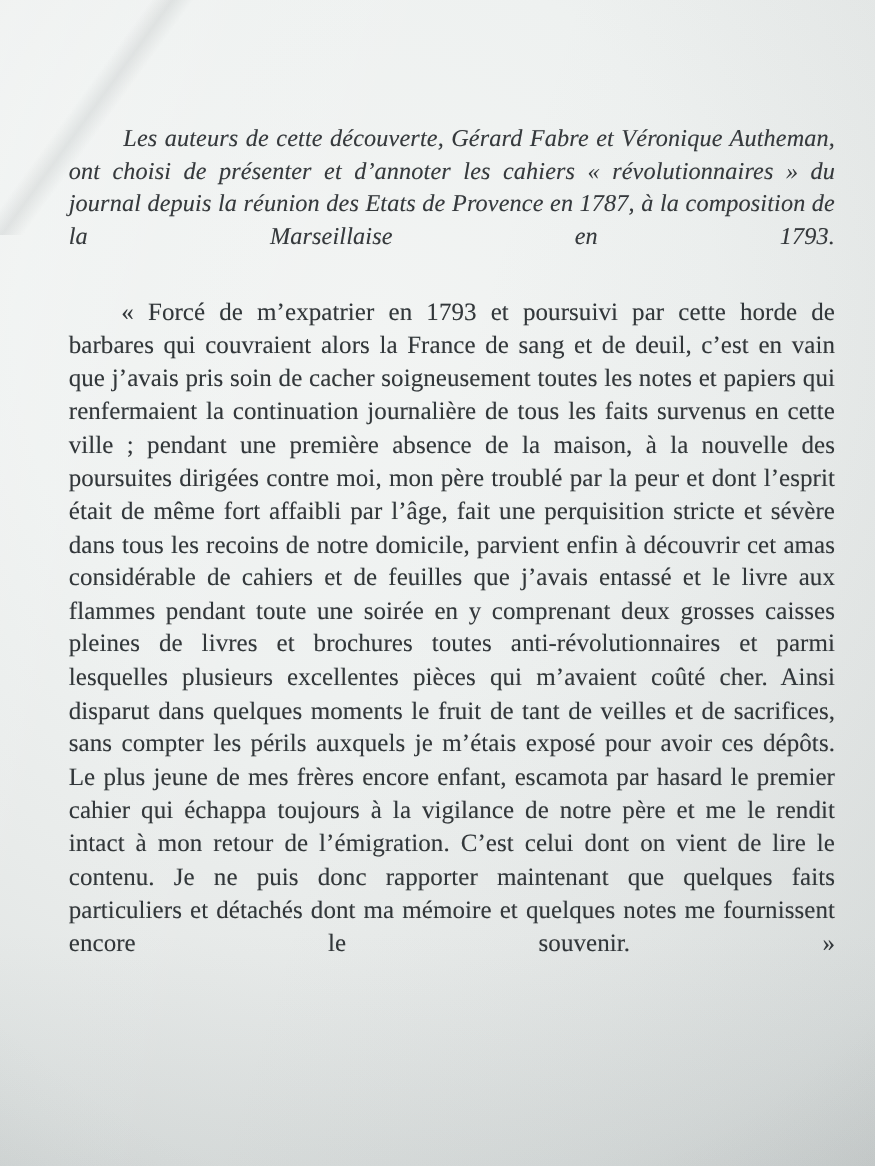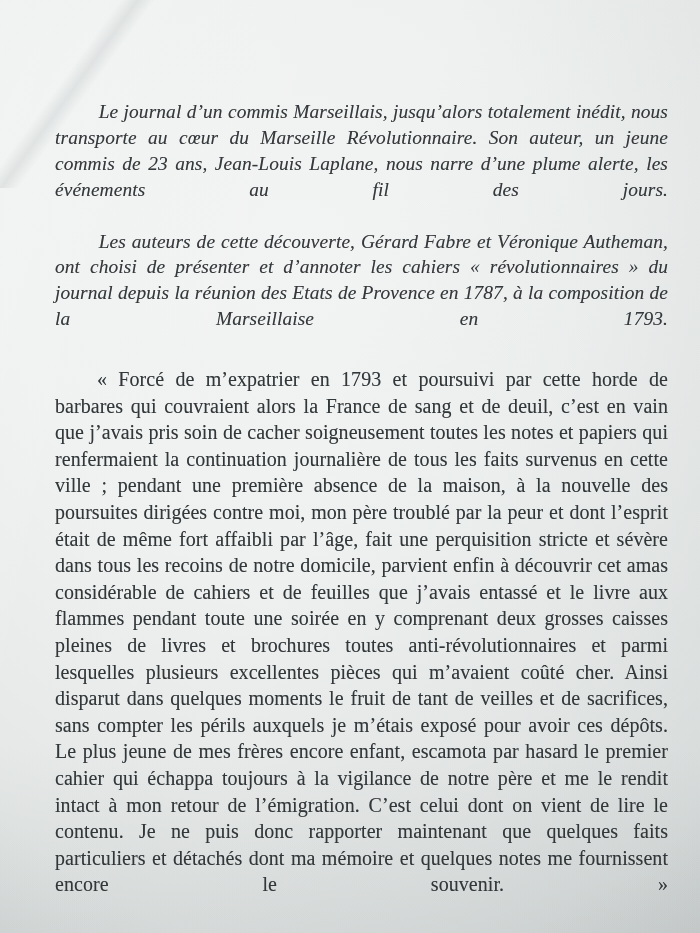--- a/index.html
+++ b/index.html
@@ -124,21 +124,20 @@
 
 <div class="page">
 
   <div class="grain sheen"></div>
   <div class="grain vignette"></div>
   <div class="grain bottomshade"></div>
   <div class="crease"></div>
 
   <div class="text-block">
 
-    <p class="blurb">Le journal d’un commis Marseillais, jusqu’alors totalement inédit, nous transporte au cœur du Marseille Révolutionnaire. Son auteur, un jeune commis de 23 ans, Jean-Louis Laplane, nous narre d’une plume alerte, les événements au fil des jours.</p>
 
     <p class="blurb">Les auteurs de cette découverte, Gérard Fabre et Véronique Autheman, ont choisi de présenter et d’annoter les cahiers « révolutionnaires » du journal depuis la réunion des Etats de Provence en 1787, à la composition de la Marseillaise en 1793.</p>
 
     <p class="excerpt">« Forcé de m’expatrier en 1793 et poursuivi par cette horde de barbares qui couvraient alors la France de sang et de deuil, c’est en vain que j’avais pris soin de cacher soigneusement toutes les notes et papiers qui renfermaient la continuation journalière de tous les faits survenus en cette ville ; pendant une première absence de la maison, à la nouvelle des poursuites dirigées contre moi, mon père troublé par la peur et dont l’esprit était de même fort affaibli par l’âge, fait une perquisition stricte et sévère dans tous les recoins de notre domicile, parvient enfin à découvrir cet amas considérable de cahiers et de feuilles que j’avais entassé et le livre aux flammes pendant toute une soirée en y comprenant deux grosses caisses pleines de livres et brochures toutes anti-révolutionnaires et parmi lesquelles plusieurs excellentes pièces qui m’avaient coûté cher. Ainsi disparut dans quelques moments le fruit de tant de veilles et de sacrifices, sans compter les périls auxquels je m’étais exposé pour avoir ces dépôts. Le plus jeune de mes frères encore enfant, escamota par hasard le premier cahier qui échappa toujours à la vigilance de notre père et me le rendit intact à mon retour de l’émigration. C’est celui dont on vient de lire le contenu. Je ne puis donc rapporter maintenant que quelques faits particuliers et détachés dont ma mémoire et quelques notes me fournissent encore le souvenir. »</p>
 
   </div>
 
 </div>
 
 </body></html>

